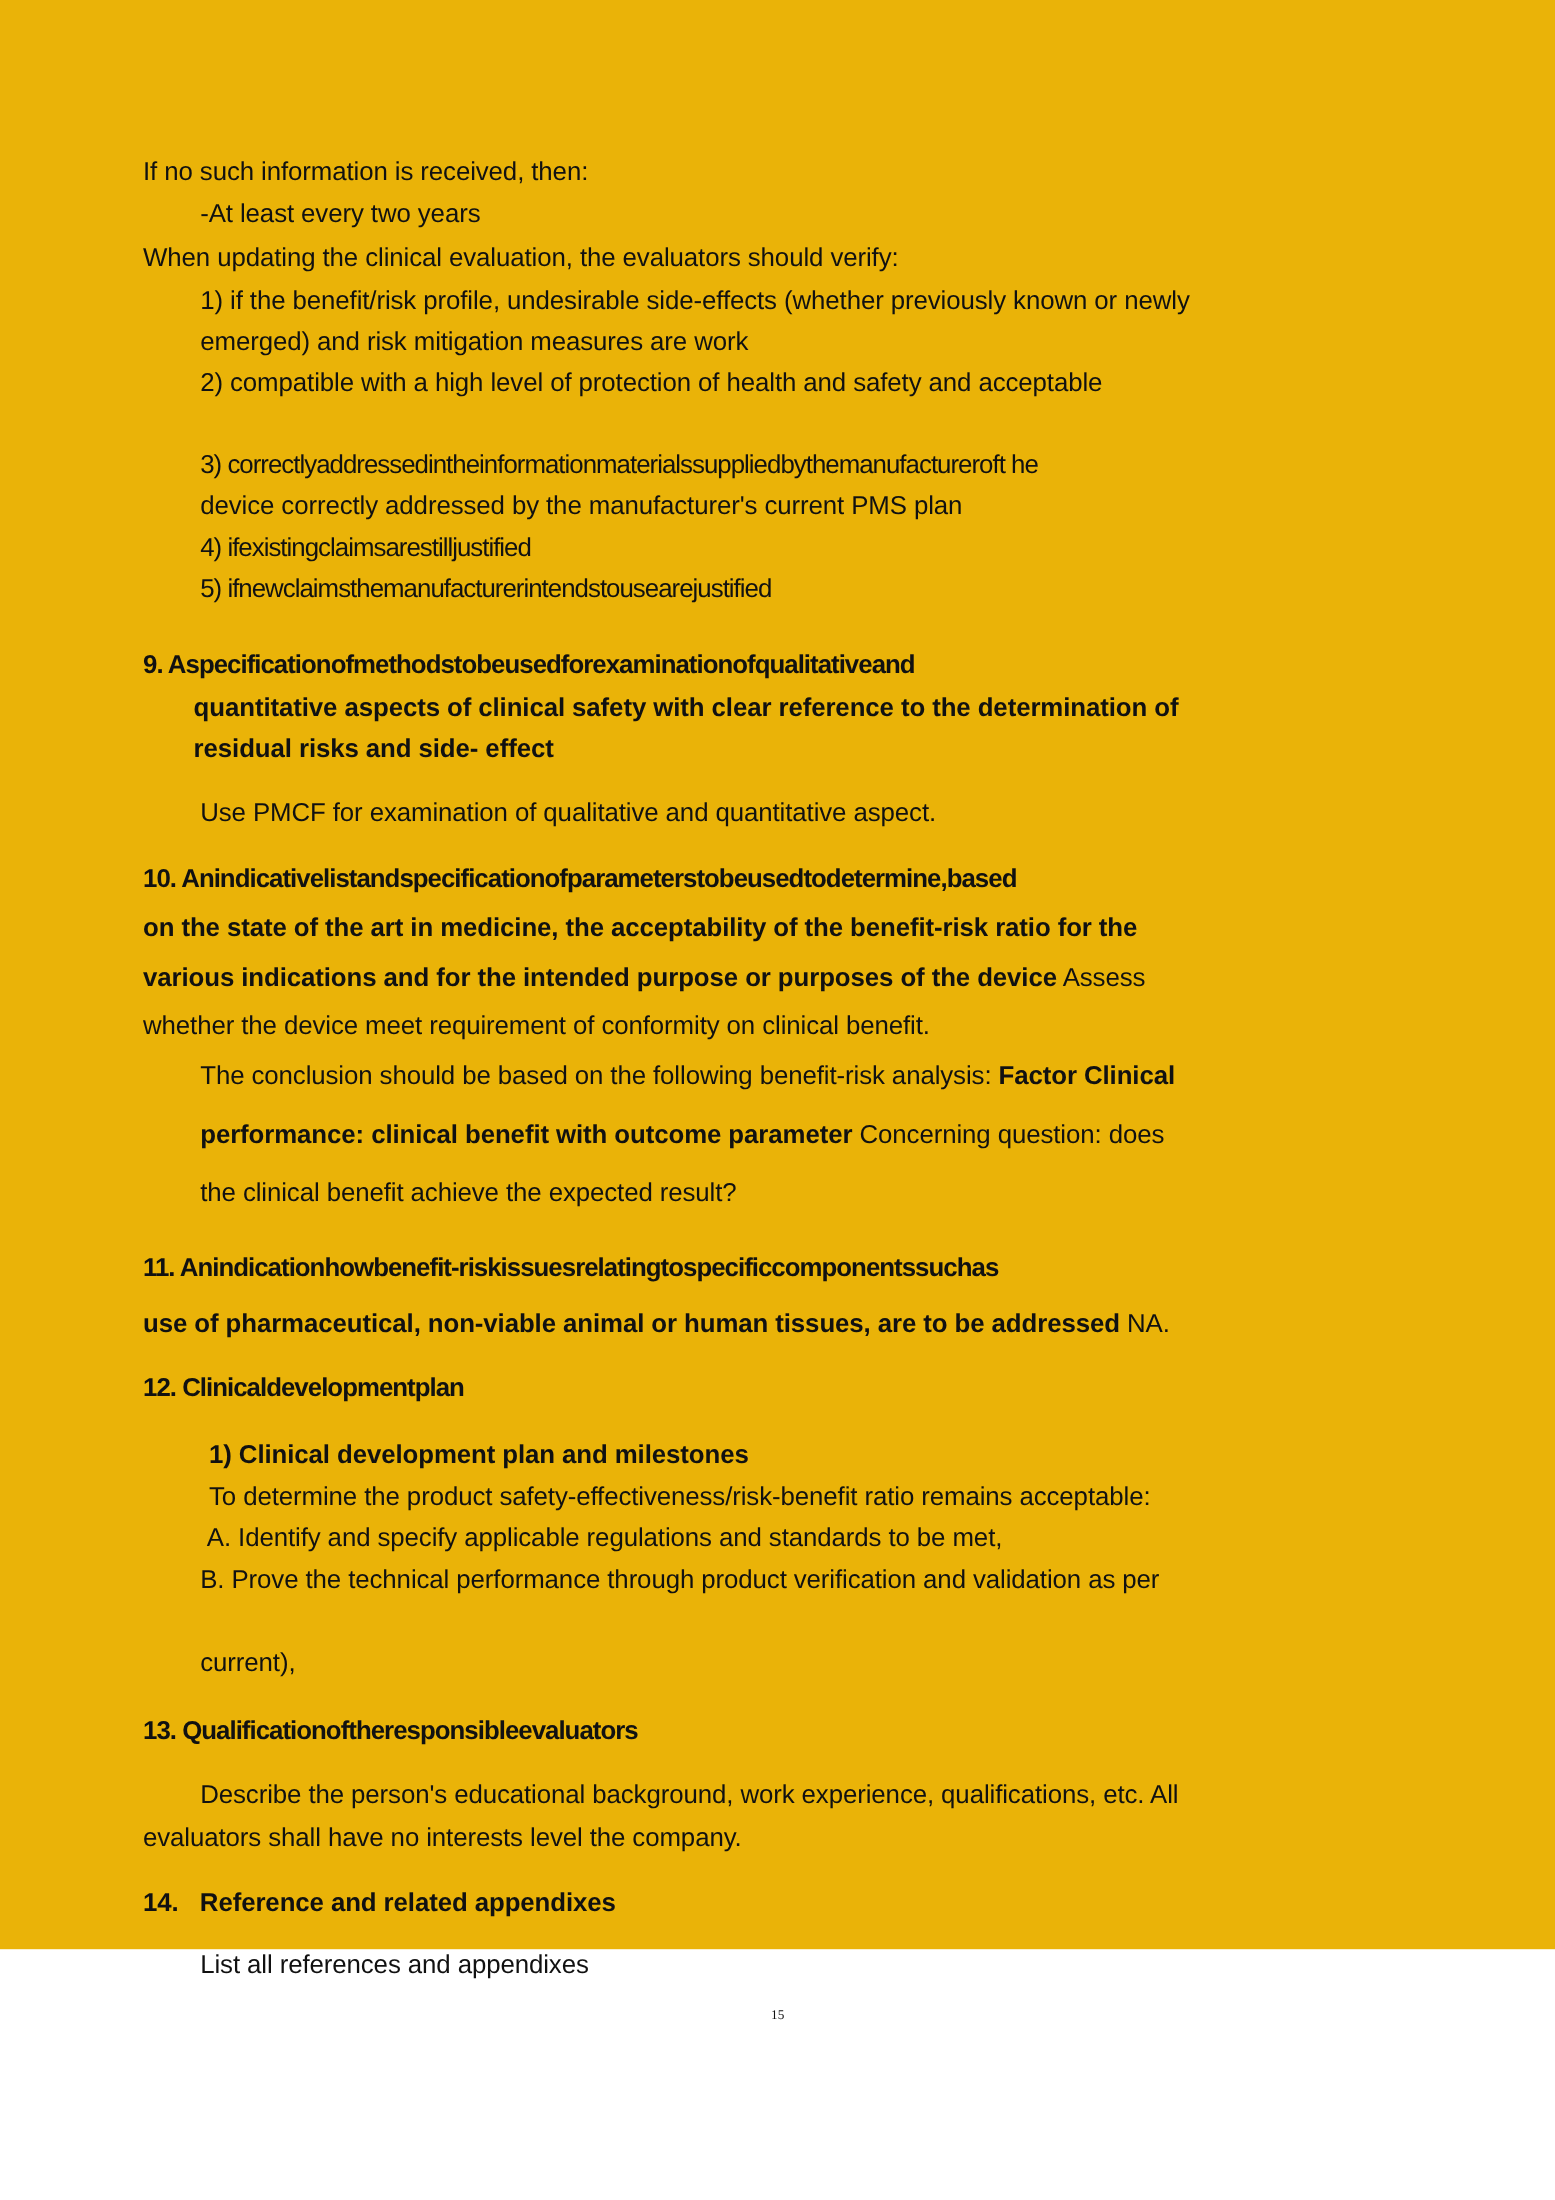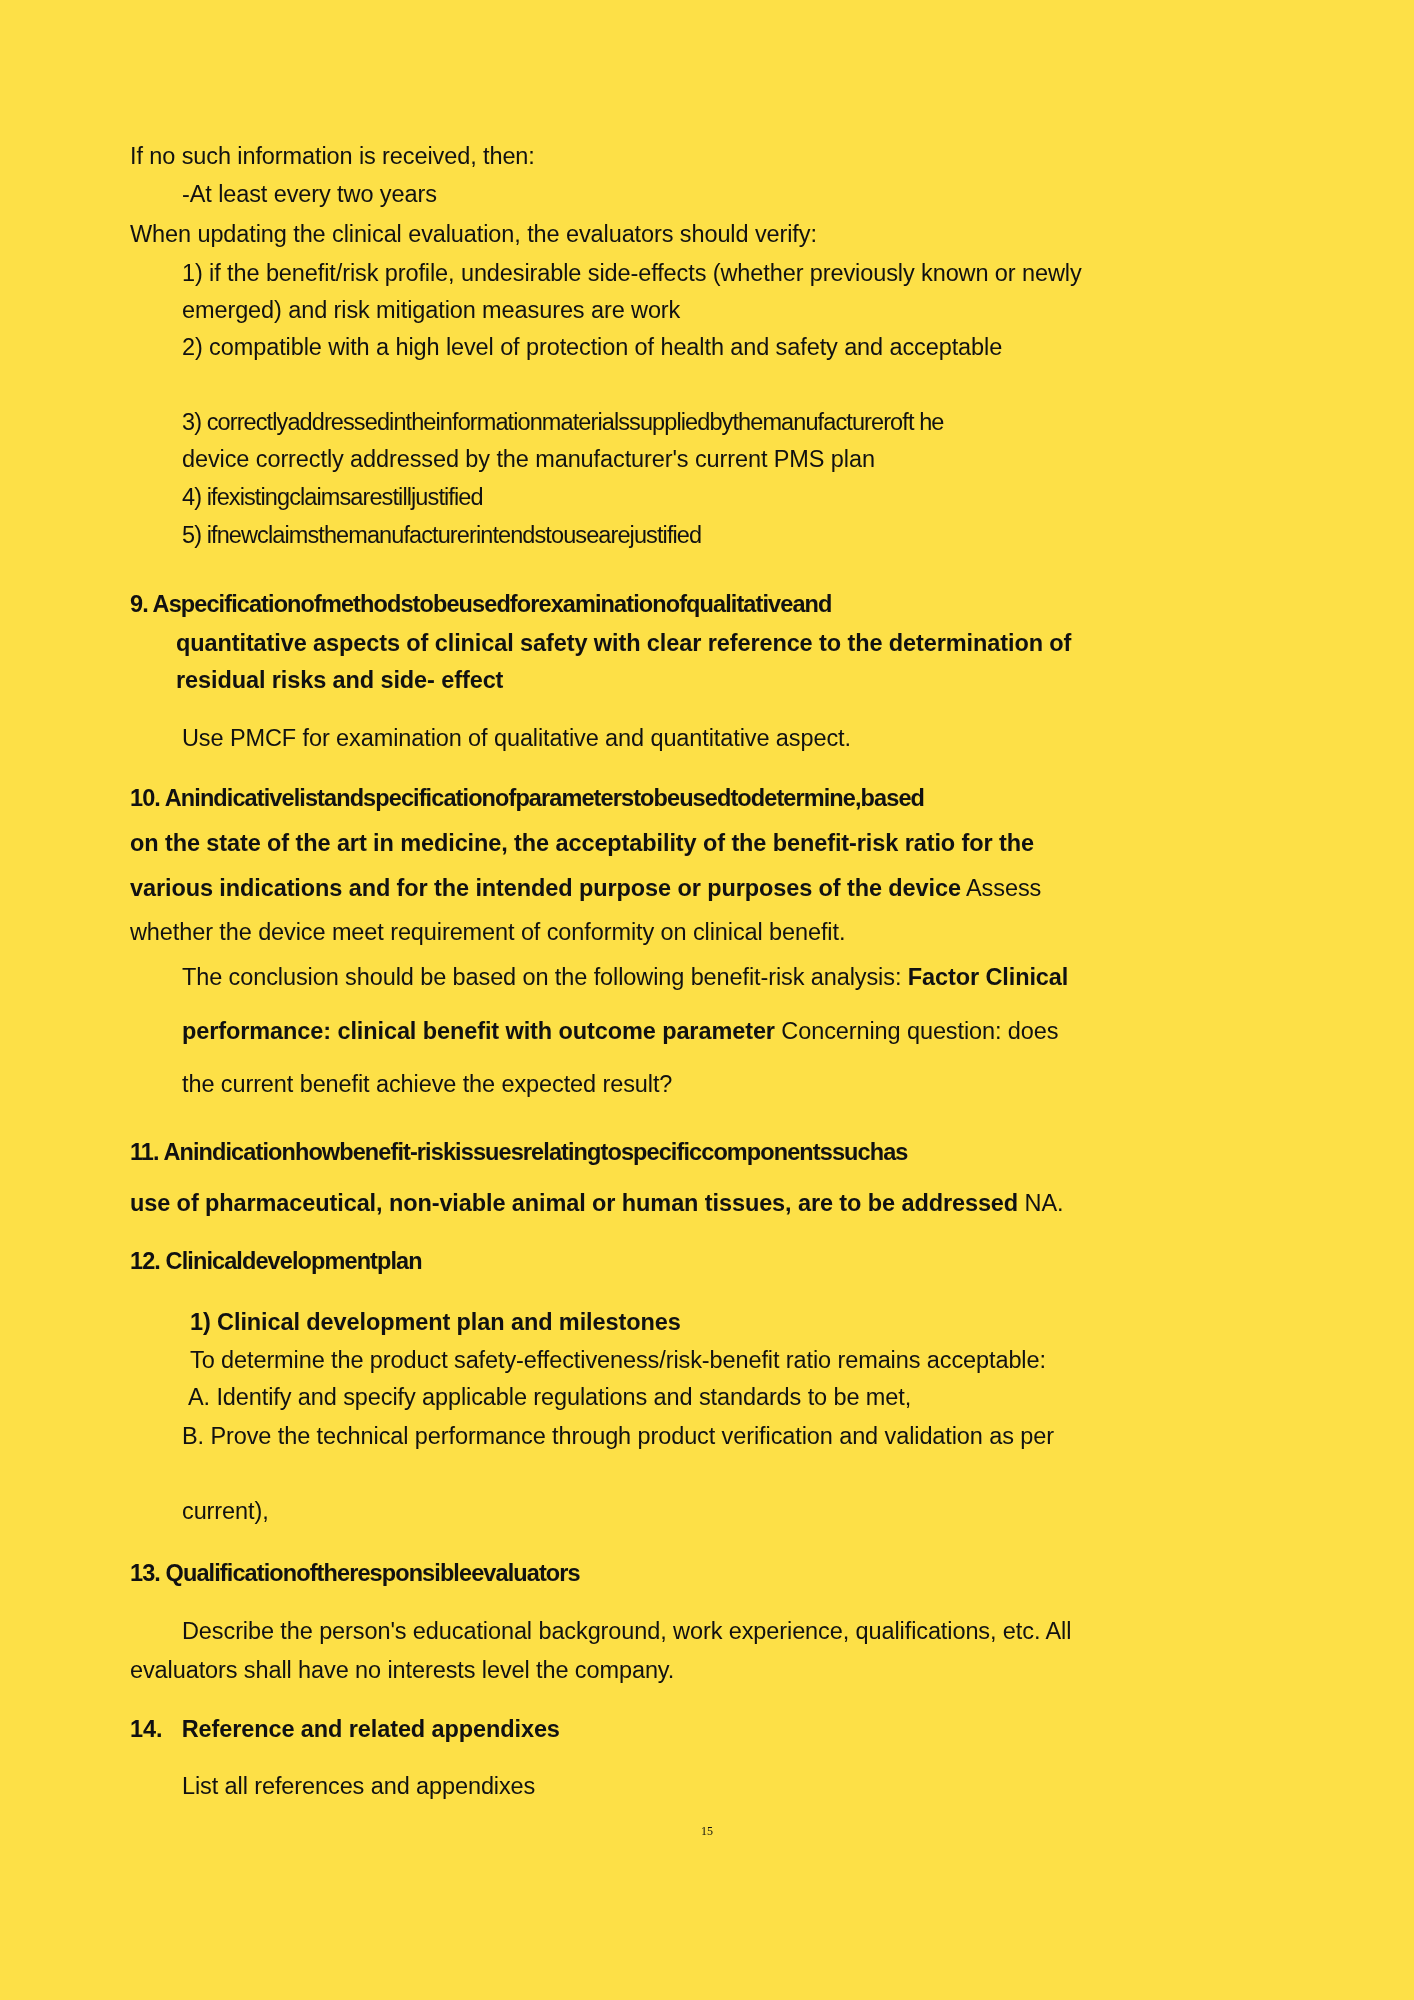--- a/index.html
+++ b/index.html
@@ -1,17 +1,17 @@
 <!DOCTYPE html>
 <html><head>
 <meta charset="utf-8">
 <style>
   html, body { margin:0; padding:0; background:#ffffff; }
   body { width:1414px; height:2000px; position:relative; overflow:hidden; }
-  .page { position:absolute; left:0; top:0; width:1414px; height:2000px; background:#fde047; }
+  .page { position:absolute; left:0; top:0; width:1414px; height:1772px; background:#eab308; }
   .ln { position:absolute; white-space:nowrap; font-family:"Liberation Sans", sans-serif; font-size:23.5px; color:#111; line-height:28px; letter-spacing:-0.1px; }
   .b { font-weight:bold; }
   .tight { letter-spacing:-0.9px; }
   .pnum { position:absolute; font-family:"Liberation Serif", serif; font-size:12px; color:#111; width:100%; text-align:center; left:0; }
 </style>
 </head>
 <body>
 
 <div class="page">
 
@@ -30,21 +30,21 @@
   <div class="ln b" style="left:176px;top:629px">quantitative aspects of clinical safety with clear reference to the determination of</div>
   <div class="ln b" style="left:176px;top:666px">residual risks and side- effect</div>
   <div class="ln" style="left:182px;top:724px">Use PMCF for examination of qualitative and quantitative aspect.</div>
 
   <div class="ln b tight" style="left:130px;top:784px">10. Anindicativelistandspecificationofparameterstobeusedtodetermine,based</div>
   <div class="ln b" style="left:130px;top:829px">on the state of the art in medicine, the acceptability of the benefit-risk ratio for the</div>
   <div class="ln" style="left:130px;top:874px"><span class="b">various indications and for the intended purpose or purposes of the device</span> <span>Assess</span></div>
   <div class="ln" style="left:130px;top:918px">whether the device meet requirement of conformity on clinical benefit.</div>
   <div class="ln" style="left:182px;top:963px"><span>The conclusion should be based on the following benefit-risk analysis: </span><span class="b">Factor Clinical</span></div>
   <div class="ln" style="left:182px;top:1017px"><span class="b">performance: clinical benefit with outcome parameter</span><span> Concerning question: does</span></div>
-  <div class="ln" style="left:182px;top:1070px">the current benefit achieve the expected result?</div>
+  <div class="ln" style="left:182px;top:1070px">the clinical benefit achieve the expected result?</div>
 
   <div class="ln b tight" style="left:130px;top:1138px">11. Anindicationhowbenefit-riskissuesrelatingtospecificcomponentssuchas</div>
   <div class="ln" style="left:130px;top:1189px"><span class="b">use of pharmaceutical, non-viable animal or human tissues, are to be addressed</span><span> NA.</span></div>
 
   <div class="ln b tight" style="left:130px;top:1247px">12. Clinicaldevelopmentplan</div>
   <div class="ln b" style="left:190px;top:1308px">1) Clinical development plan and milestones</div>
   <div class="ln" style="left:190px;top:1346px">To determine the product safety-effectiveness/risk-benefit ratio remains acceptable:</div>
   <div class="ln" style="left:188px;top:1383px">A. Identify and specify applicable regulations and standards to be met,</div>
   <div class="ln" style="left:182px;top:1422px">B. Prove the technical performance through product verification and validation as per</div>
   <div class="ln" style="left:182px;top:1497px">current),</div>

